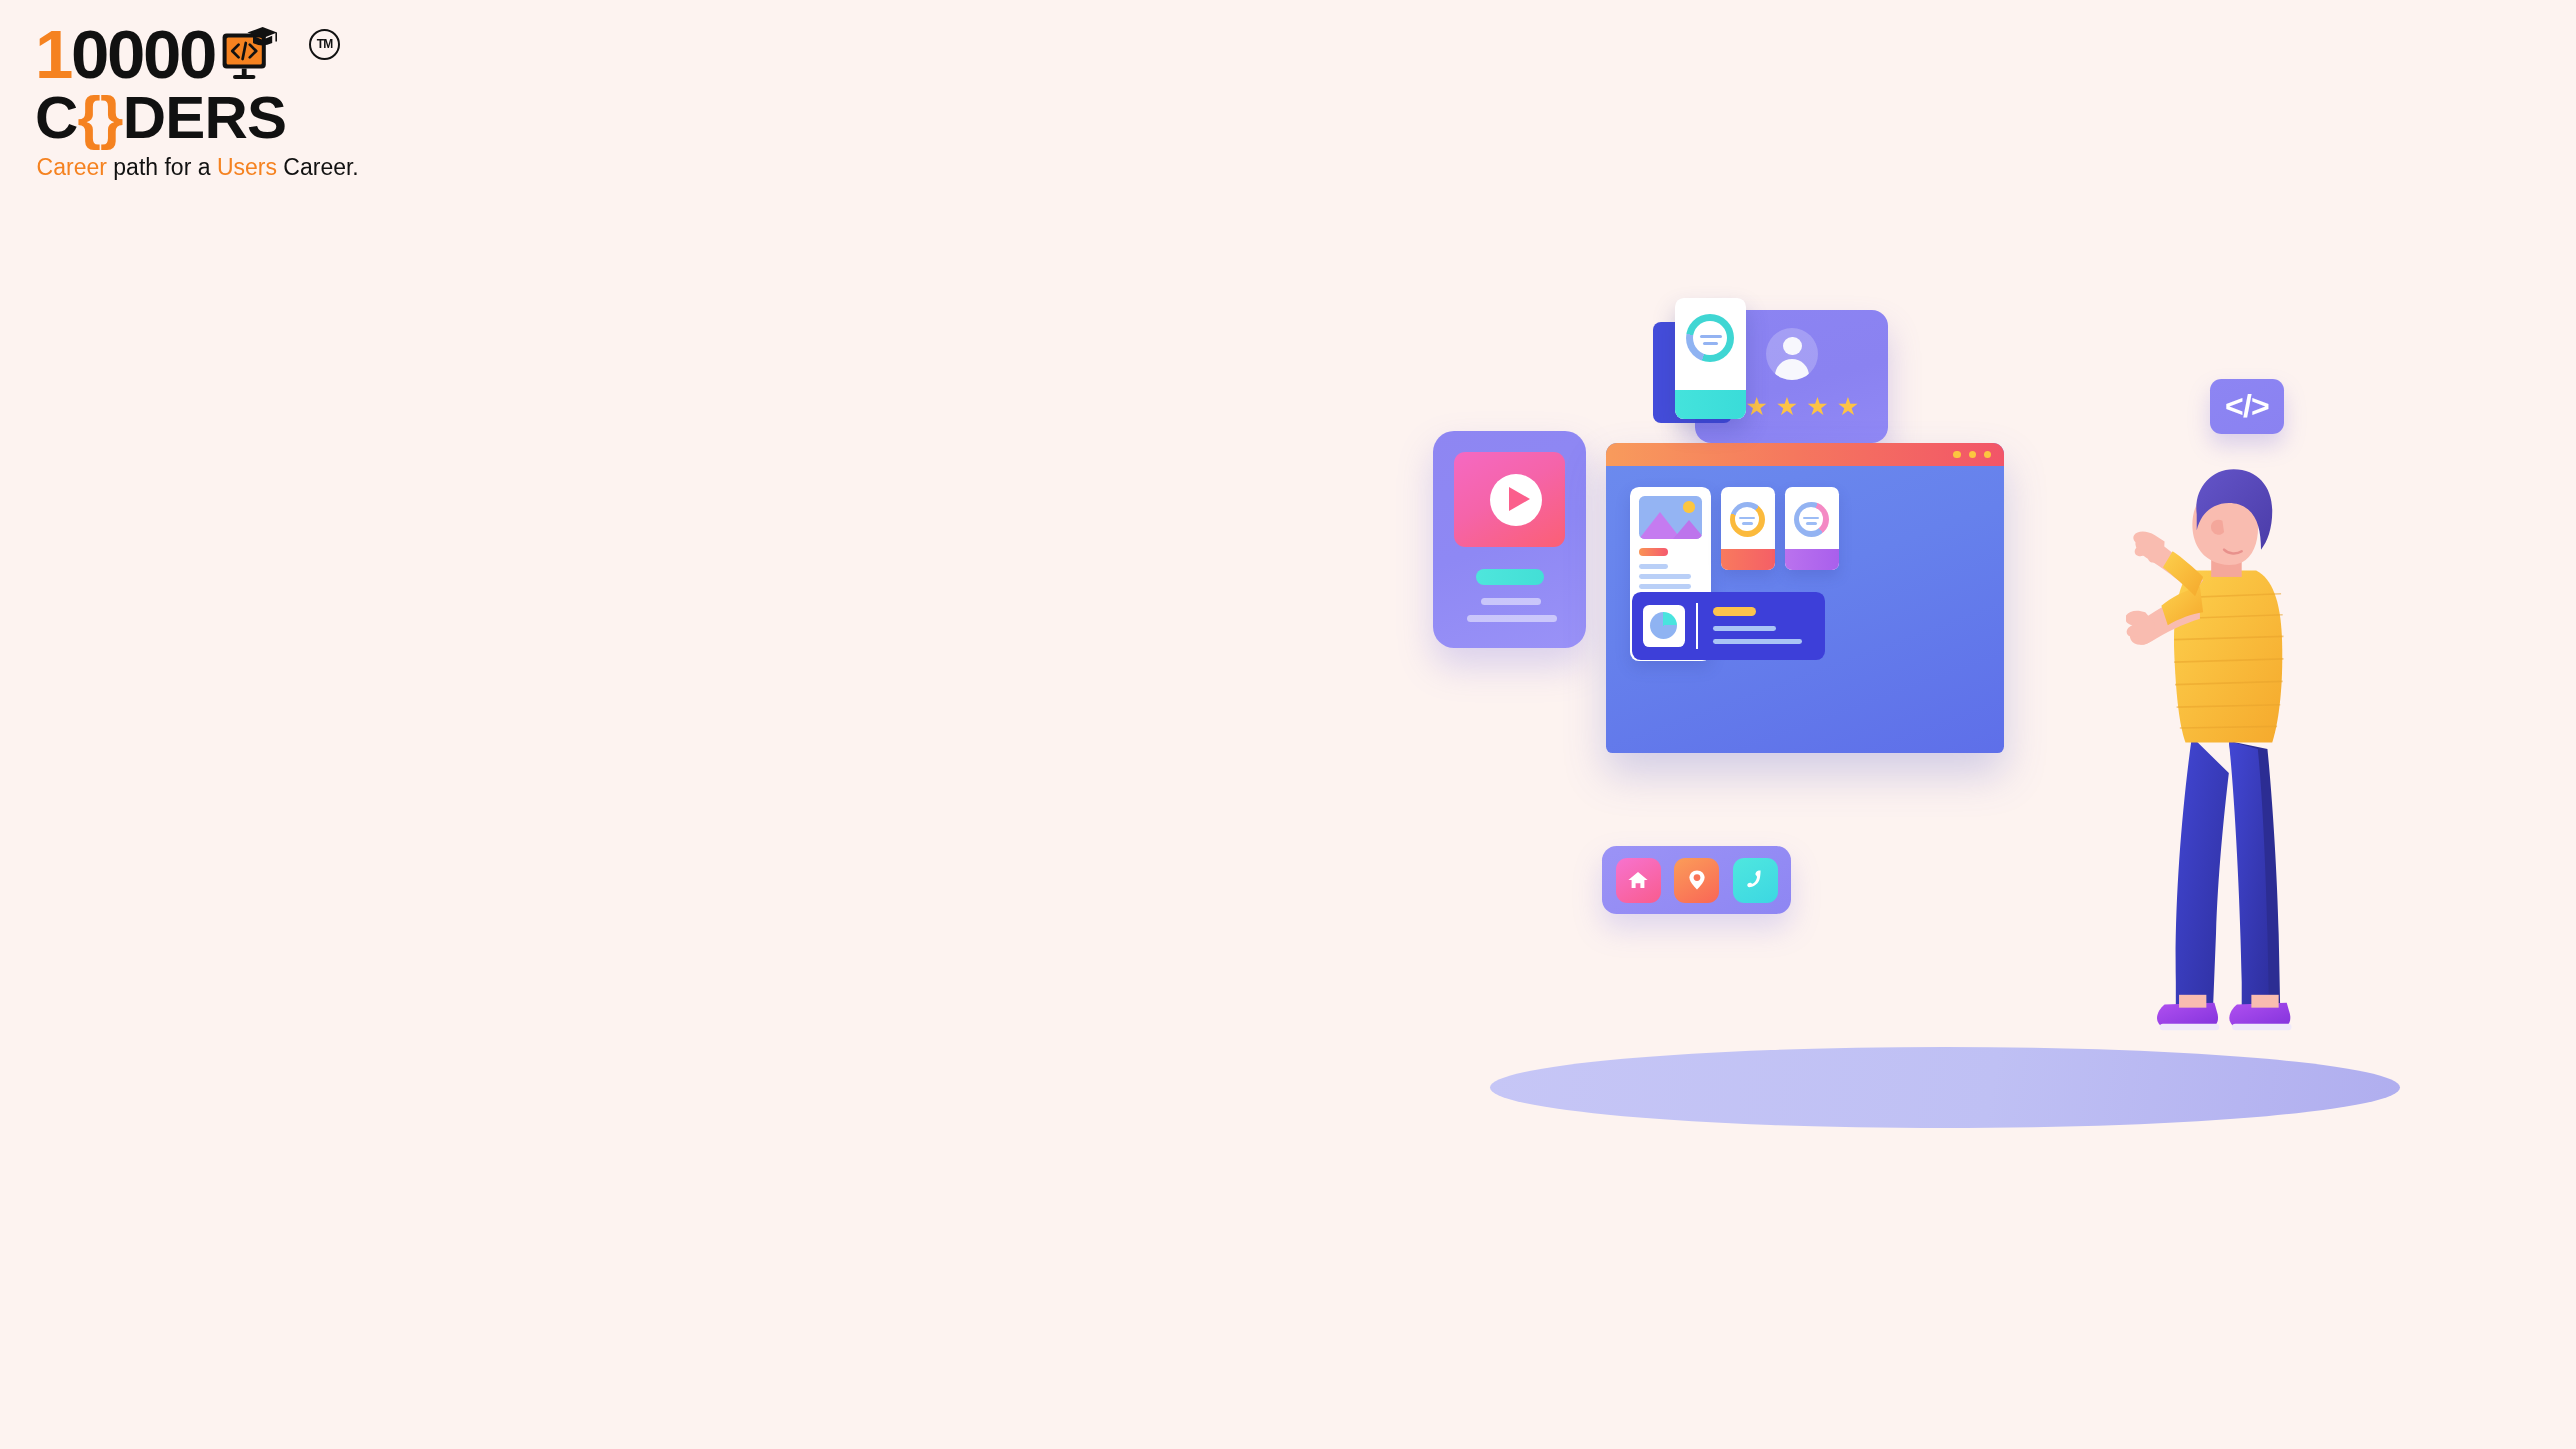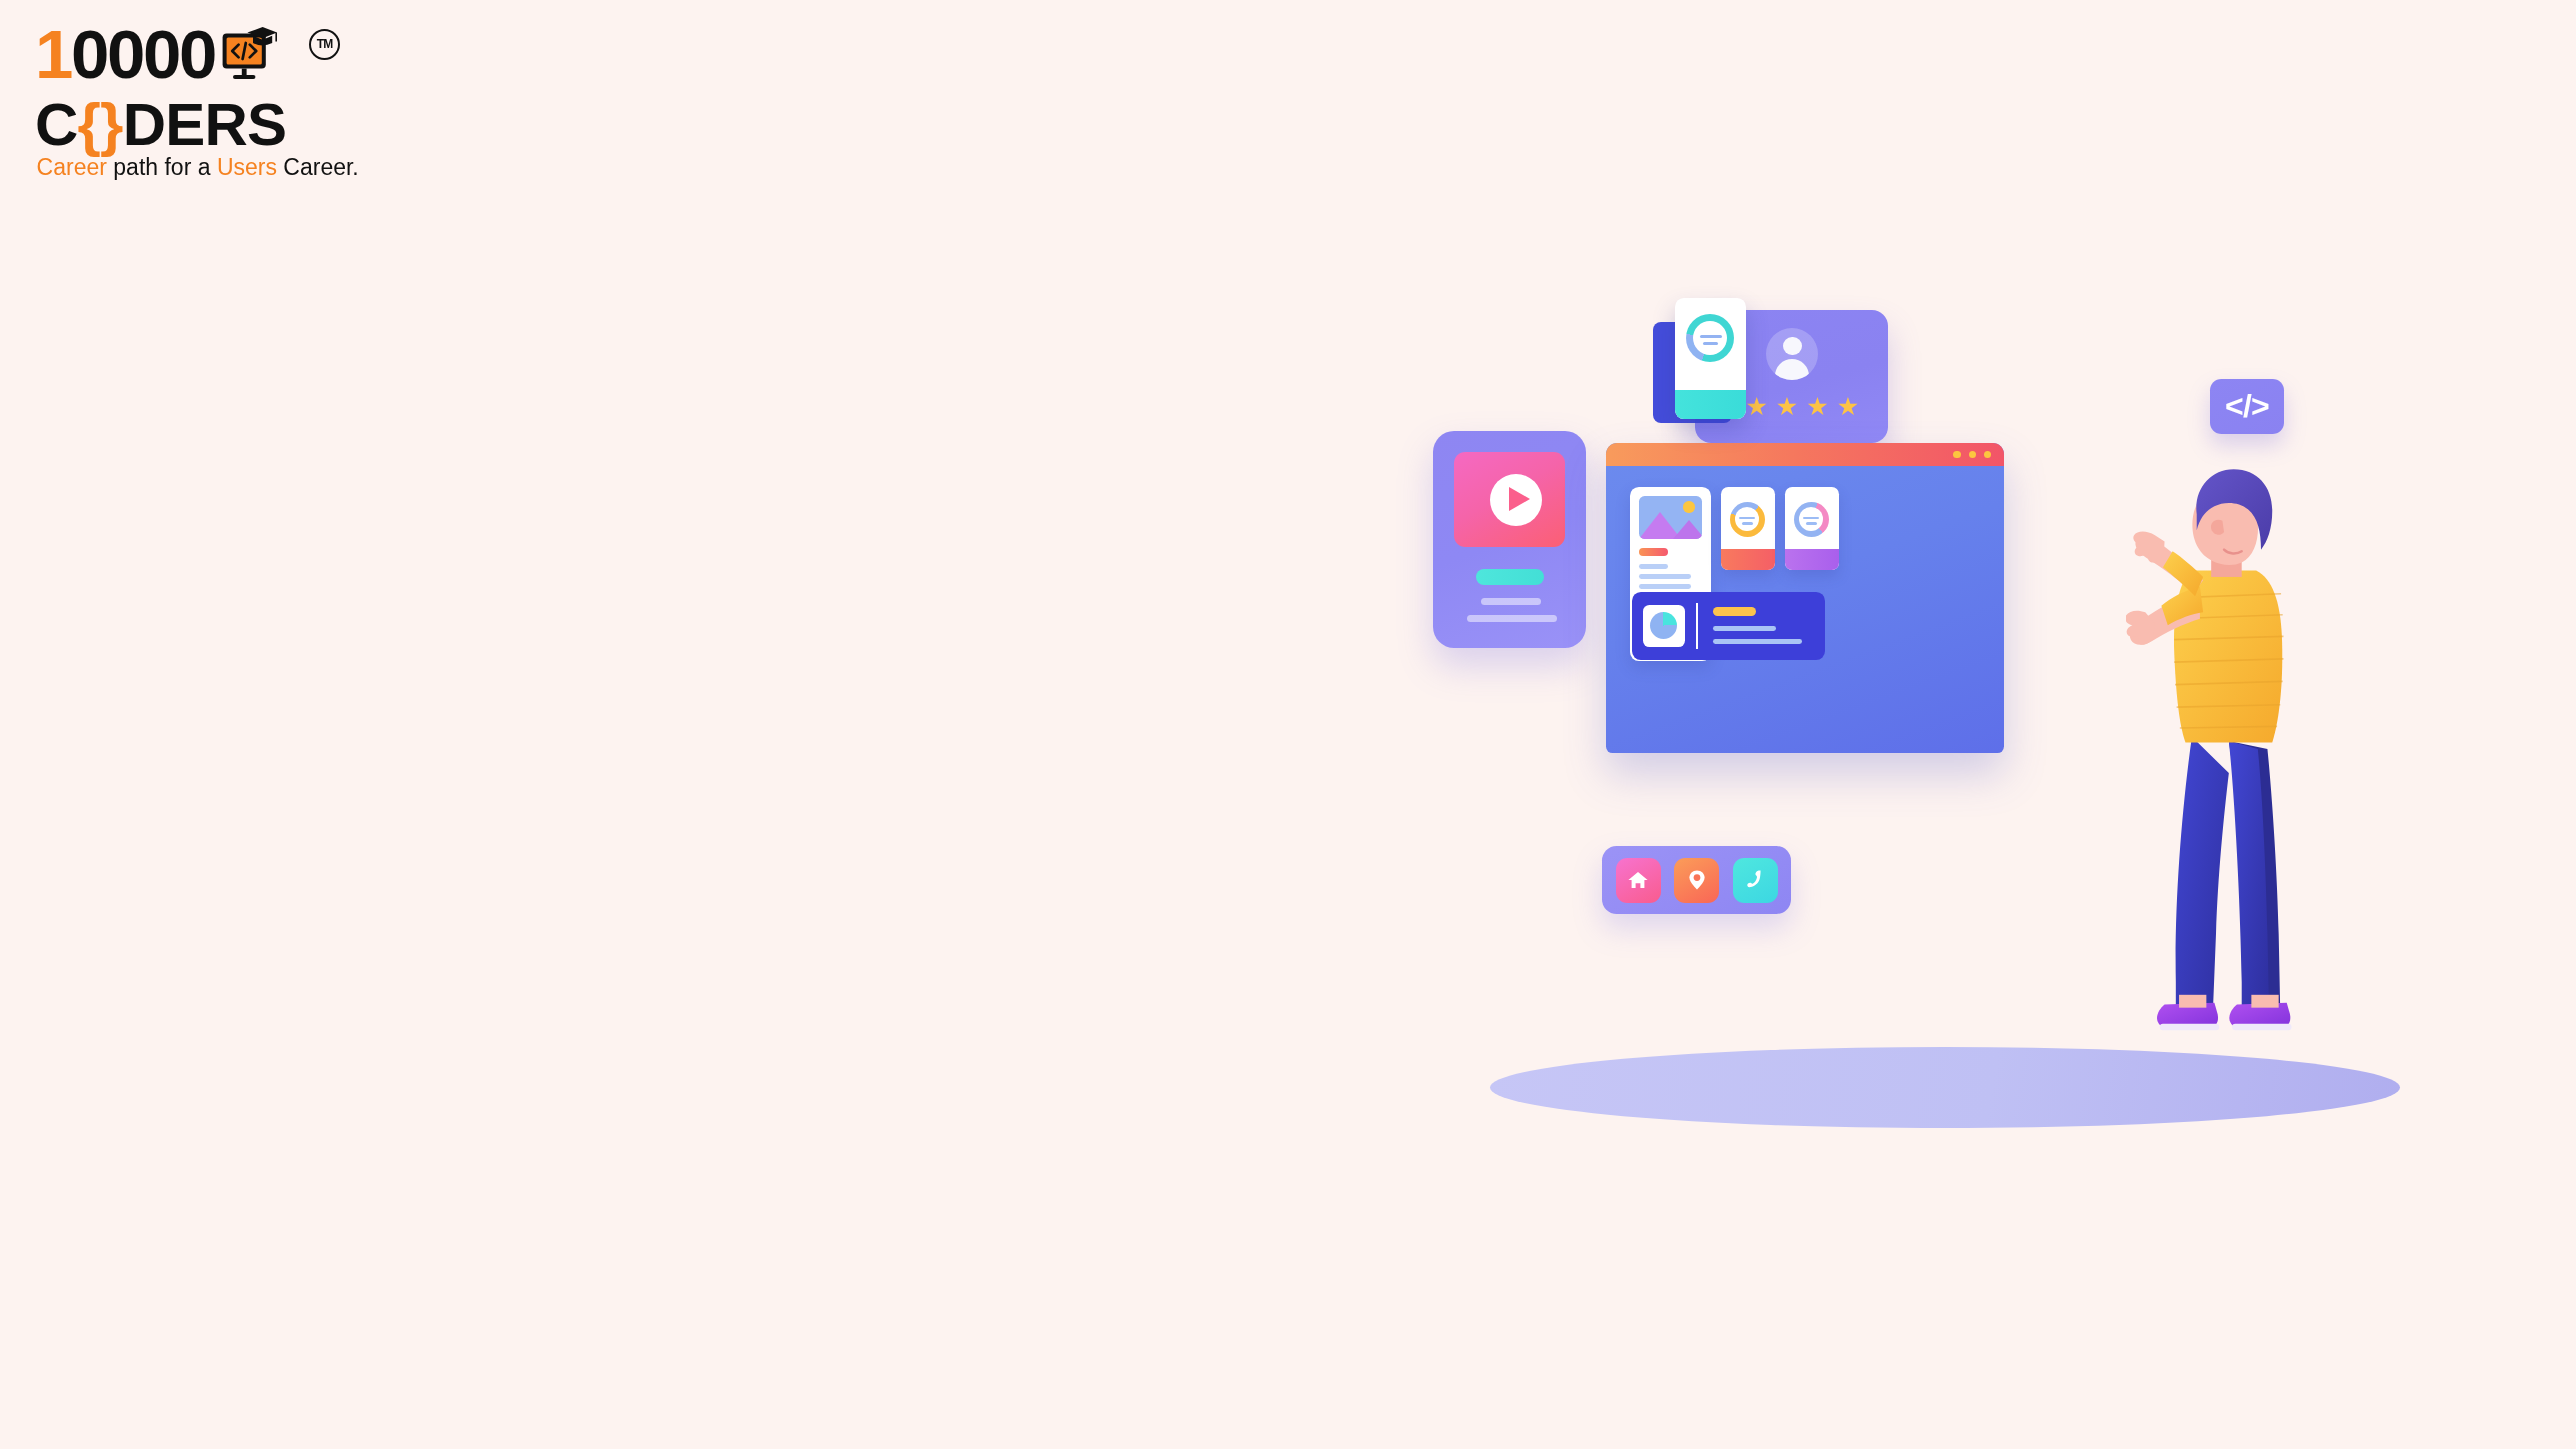--- a/index.html
+++ b/index.html
@@ -47,21 +47,21 @@
   .logo-monitor {
     position: relative;
     width: 56px;
     height: 60px;
     margin-left: 6.4px;
     margin-bottom: 1.6px;
   }
   .logo-row2 {
     position: absolute;
     left: 0;
-    top: 84px;
+    top: 77px;
     display: flex;
     align-items: flex-start;
   }
   .logo-coders {
     font-family: "Liberation Sans", sans-serif;
     font-weight: bold;
     font-size: 60px;
     line-height: 1;
     letter-spacing: -0.8px;
     color: #111111;

